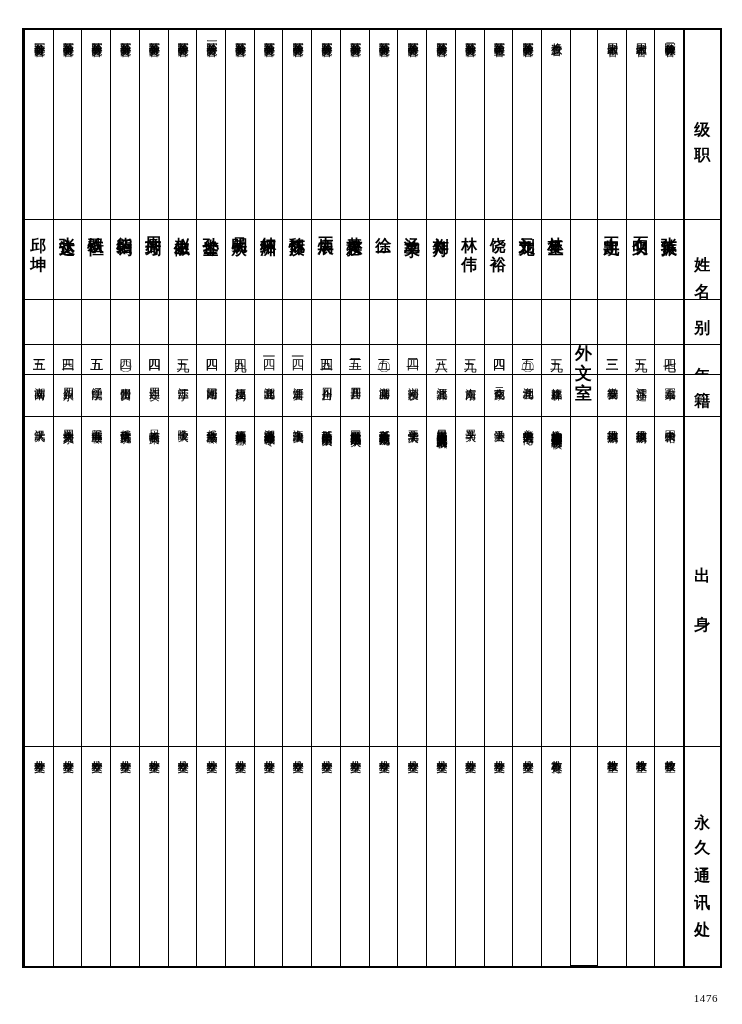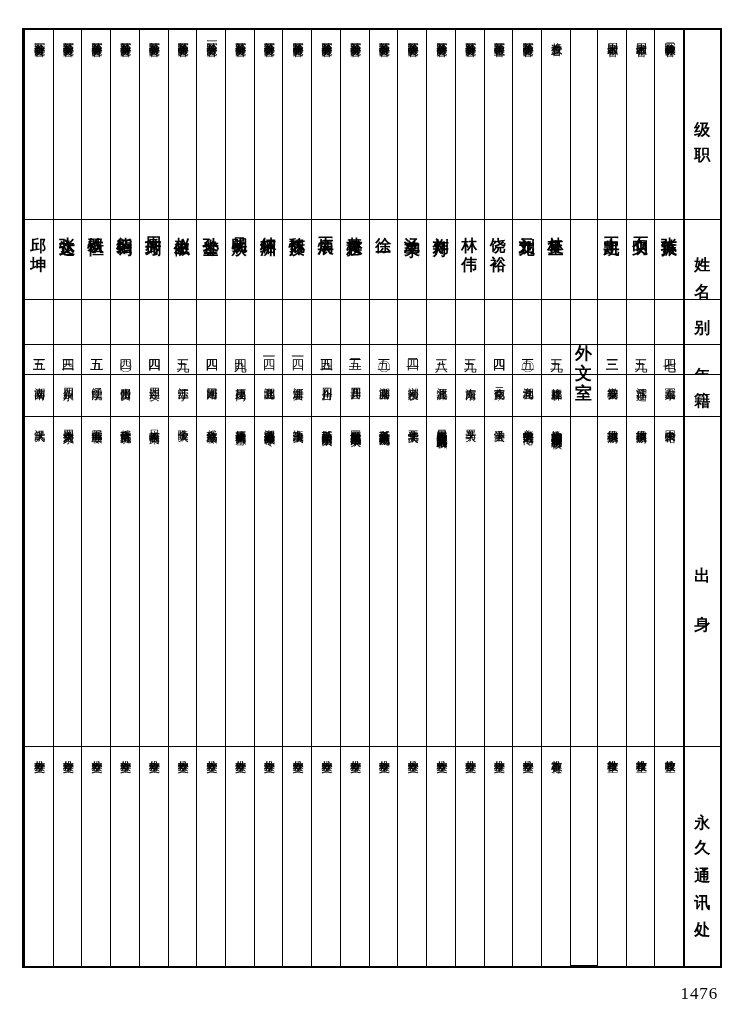--- a/index.html
+++ b/index.html
@@ -106,21 +106,21 @@
     top: 300px;
     left: 50%;
     transform: translateX(-50%);
   }
   .gap-col .cell { border-bottom: 1px solid #000; }
 
   .page-number {
     position: absolute;
     right: 24px;
     bottom: 20px;
-    font-size: 17px;
+    font-size: 11px;
     font-family: "Liberation Serif", serif;
     letter-spacing: 0.05em;
   }
   .alias-note {
     font-size: 9px;
     align-self: flex-end;
   }
   .cell.alias-cell {
     align-items: flex-end;
     padding-bottom: 3px;

